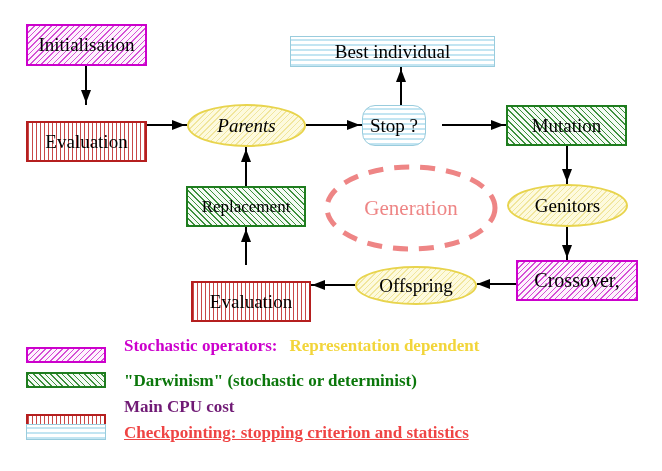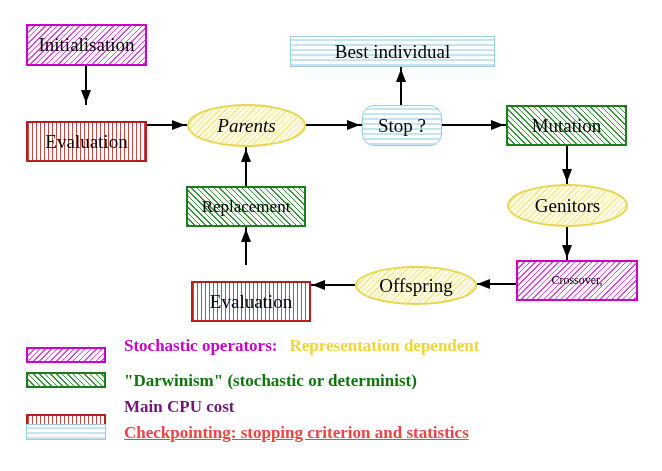--- a/index.html
+++ b/index.html
@@ -34,21 +34,21 @@
     background-color:#fff;
   }
   .yellow-ellipse{
     border:2px solid #e8d44d;border-radius:50%;
     background-color:#fdfade;
     background-image:repeating-linear-gradient(135deg,#f1e69c 0,#f1e69c 1px,rgba(255,255,255,0) 1px,rgba(255,255,255,0) 4px);
   }
   .rounded{border-radius:12px;}
   .lbl-lg{font-size:19px;}
   .lbl-md{font-size:17px;}
-  .lbl-sm{font-size:12px;line-height:1.15;}
+  .lbl-sm{font-size:20px;line-height:1.15;}
   
   .line{position:absolute;background:#000;}
   .ah{position:absolute;width:0;height:0;}
   .ah.up{border-left:5px solid transparent;border-right:5px solid transparent;border-bottom:13px solid #000;}
   .ah.down{border-left:5px solid transparent;border-right:5px solid transparent;border-top:13px solid #000;}
   .ah.left{border-top:5px solid transparent;border-bottom:5px solid transparent;border-right:13px solid #000;}
   .ah.right{border-top:5px solid transparent;border-bottom:5px solid transparent;border-left:13px solid #000;}
   
   .generation-wrap{position:absolute;left:322px;top:162px;width:178px;height:93px;}
   .generation-label{
@@ -79,21 +79,21 @@
   </div>
 
   <div class="node yellow-ellipse lbl-lg" style="left:187px;top:104px;width:119px;height:43px;font-style:italic;">
     <span>Parents</span>
   </div>
 
   <div class="node cyan-stripes lbl-lg" style="left:290px;top:36px;width:205px;height:31px;">
     <span>Best individual</span>
   </div>
 
-  <div class="node cyan-stripes rounded lbl-lg" style="left:362px;top:105px;width:80px;height:41px;">
+  <div class="node cyan-stripes rounded lbl-lg" style="left:362px;top:105px;width:64px;height:41px;border-radius:13px;">
     <span>Stop ?</span>
   </div>
 
   <div class="node green-hatch lbl-lg" style="left:506px;top:105px;width:121px;height:41px;">
     <span>Mutation</span>
   </div>
 
   <div class="node green-hatch lbl-md" style="left:186px;top:186px;width:120px;height:41px;">
     <span>Replacement</span>
   </div>
@@ -107,20 +107,26 @@
   </div>
 
   <div class="node yellow-ellipse lbl-lg" style="left:355px;top:266px;width:122px;height:39px;">
     <span>Offspring</span>
   </div>
 
   <div class="node magenta-hatch lbl-sm" style="left:516px;top:260px;width:122px;height:41px;flex-direction:column;">
     <span>Crossover,</span>
   </div>
 
+  <div class="generation-wrap">
+    <svg width="178" height="93">
+      <ellipse cx="89" cy="46" rx="84" ry="41" fill="none" stroke="#ee8585" stroke-width="5" stroke-dasharray="15 11"></ellipse>
+    </svg>
+    <div class="generation-label">Generation</div>
+  </div>
 
   <div>
     <div class="line" style="left:85px;top:66px;width:2px;height:39px;"></div>
     <div class="ah down" style="left:81px;top:90px;"></div>
   </div>
   <div>
     <div class="line" style="left:147px;top:124px;width:40px;height:2px;"></div>
     <div class="ah right" style="left:172px;top:120px;"></div>
   </div>
   <div>

